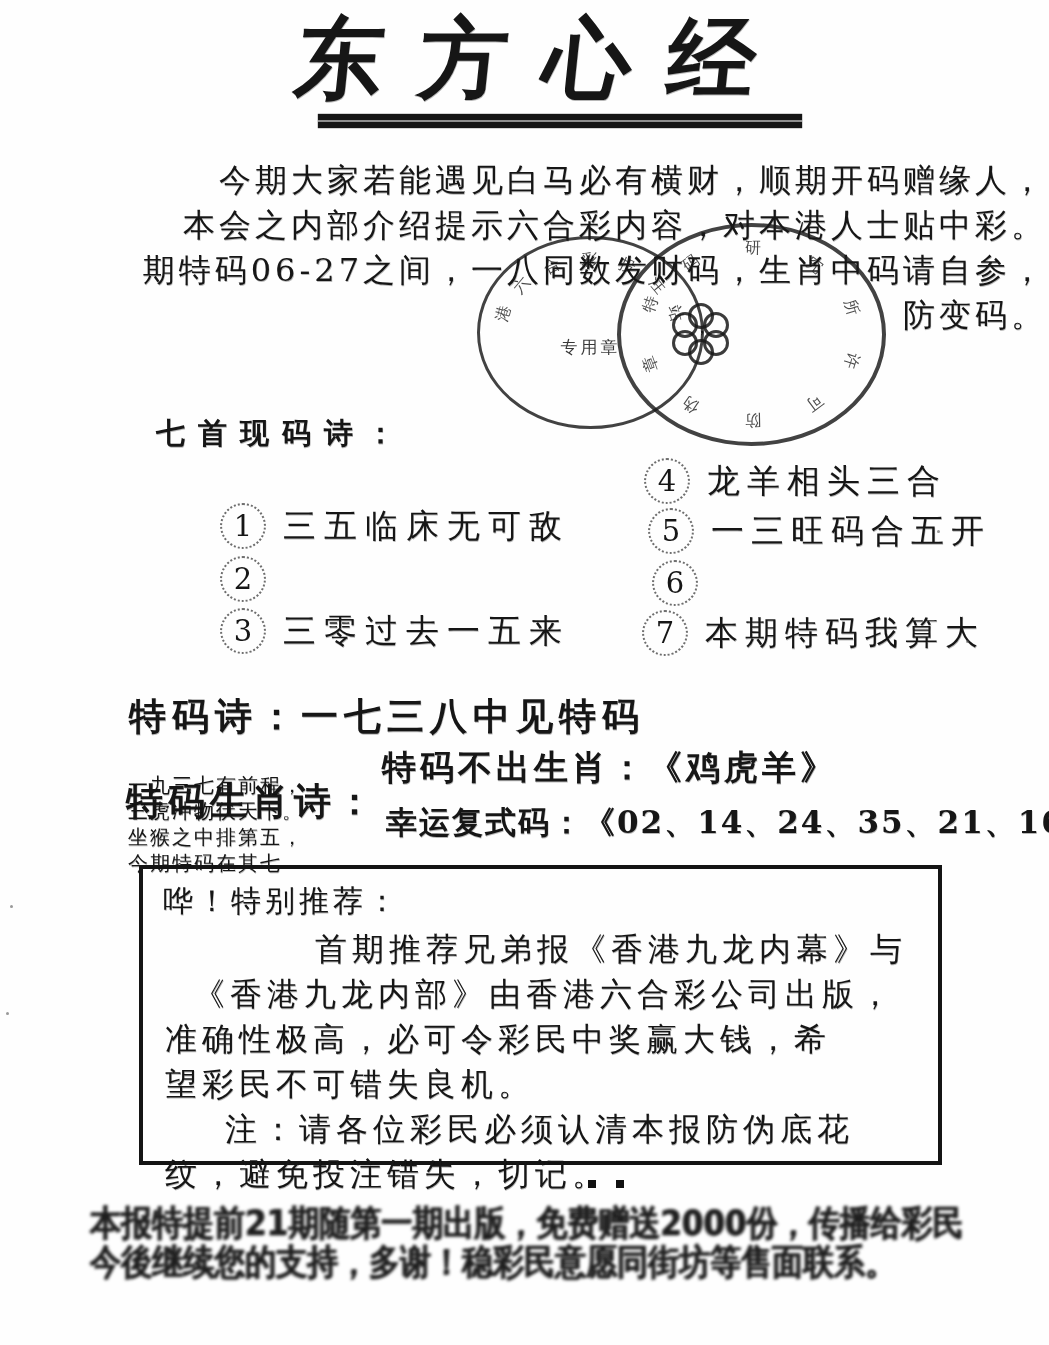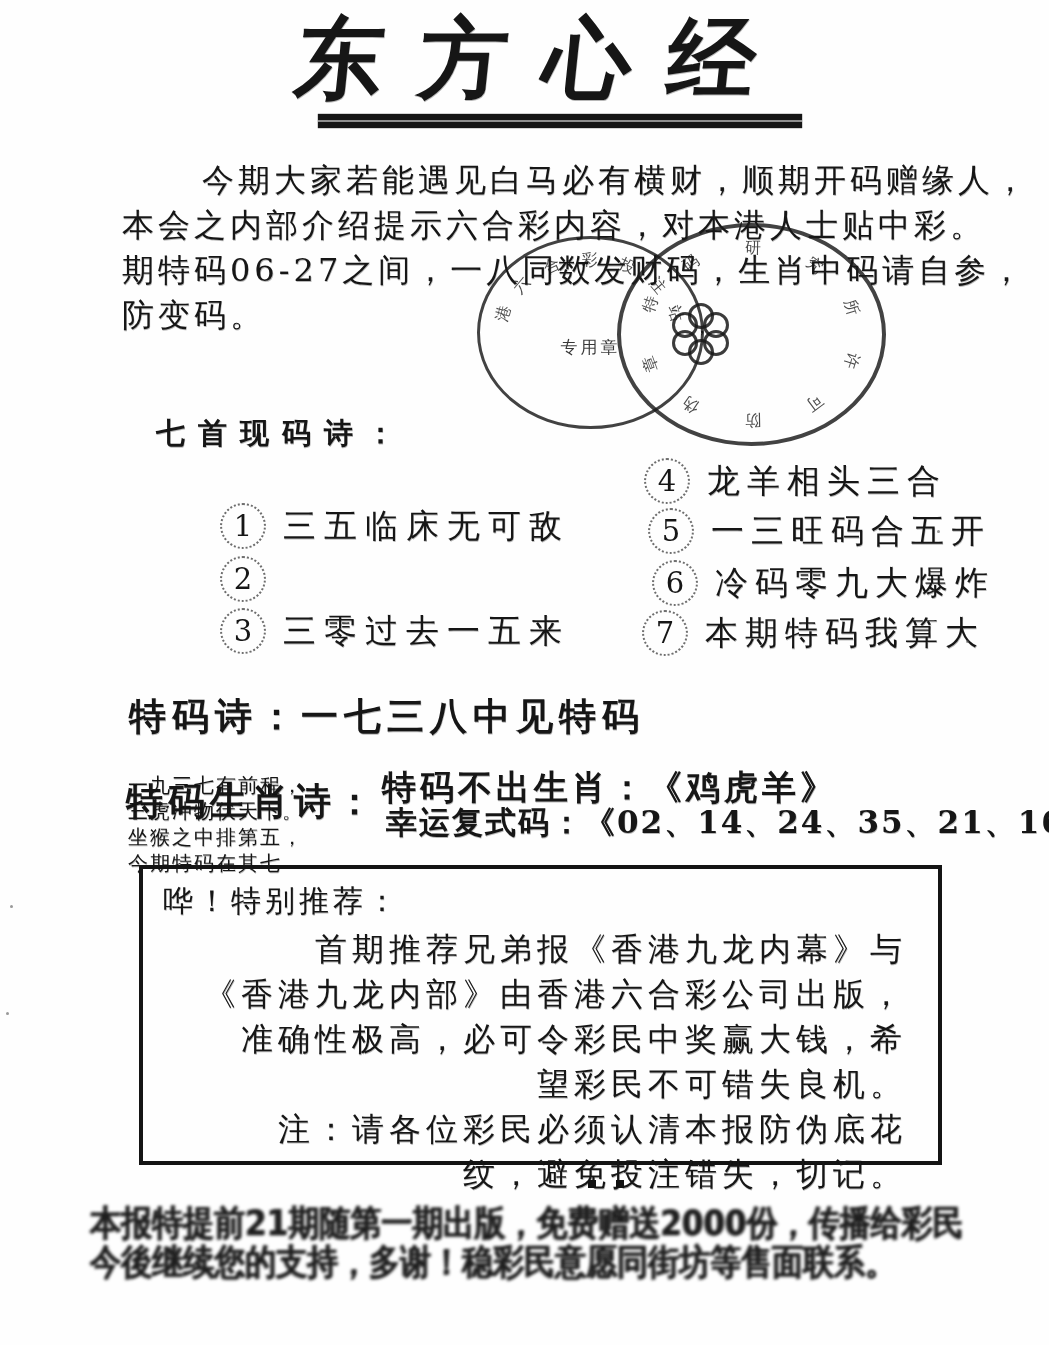--- a/index.html
+++ b/index.html
@@ -9,21 +9,21 @@
   .ink{text-shadow:0.6px 0.6px 0 rgba(0,0,0,.28);}
 
   
   .title{left:296px;top:10px;font-size:88px;font-weight:900;letter-spacing:36px;
          transform:skewX(-6deg);line-height:1.1;}
   .title-underline{left:318px;top:114px;width:484px;height:14px;
          background:linear-gradient(#161616 0 40%,#8f8f8f 46% 54%,#161616 60% 100%);
          box-shadow:0 0 1px #000;}
 
   
-  .intro{left:122px;top:158px;width:925px;}
+  .intro{left:122px;top:158px;width:925px;text-align:right;}
   .il{font-size:32px;line-height:45px;letter-spacing:4px;white-space:nowrap;}
   .il0{padding-left:80px;}
   .il2{letter-spacing:7px;}
 
   
   .stamp{position:absolute;border-radius:50%;border:3px solid rgba(25,25,25,.82);}
   .stamp-left{left:477px;top:236px;width:221px;height:187px;}
   .stamp-right{left:617px;top:223px;width:261px;height:215px;border-width:4px;}
   .stamp-center-label{position:absolute;left:50%;top:58%;transform:translate(-50%,-50%);
          font-size:17px;letter-spacing:3px;opacity:.85;text-align:center;}
@@ -42,28 +42,28 @@
   .ptext{font-size:33px;letter-spacing:8px;margin-left:17px;white-space:nowrap;}
   .pi0{left:220px;top:503px;} .pi1{left:220px;top:556px;} .pi2{left:220px;top:608px;}
   .pi3{left:644px;top:458px;} .pi4{left:648px;top:508px;} .pi5{left:652px;top:560px;}
   .pi6{left:642px;top:610px;}
   .pi3 .ptext,.pi4 .ptext,.pi5 .ptext,.pi6 .ptext{letter-spacing:7px;}
 
   
   .tema{left:129px;top:692px;font-size:37px;letter-spacing:6px;font-weight:bold;}
   .sx-label{left:126px;top:740px;font-size:37px;letter-spacing:5px;font-weight:bold;margin-top:37px;}
   .sx-small{left:128px;top:772px;font-size:20px;line-height:26px;letter-spacing:2px;}
-  .notout{left:382px;top:745px;font-size:34px;letter-spacing:4px;font-weight:bold;margin-top:20px;}
+  .notout{left:382px;top:745px;font-size:34px;letter-spacing:4px;font-weight:bold;}
   .lucky{left:386px;top:802px;font-size:31px;letter-spacing:2px;font-weight:bold;}
 
   
   .box{left:139px;top:865px;width:795px;height:292px;border:4px solid #141414;}
   .box-heading{position:absolute;left:20px;top:12px;font-size:30px;letter-spacing:4px;}
   .box-lines{position:absolute;left:22px;top:58px;font-size:32px;line-height:45px;}
-  .rl{letter-spacing:5px;white-space:nowrap;text-align:right;}
+  .rl{letter-spacing:5px;white-space:nowrap;}
   .rl0{padding-left:150px;} .rl1{padding-left:28px;} .rl4{padding-left:60px;}
 
   
   .dot{position:absolute;width:8px;height:8px;background:#111;}
   .d1{left:588px;top:1180px;} .d2{left:616px;top:1180px;}
 
   
   .footer{left:90px;top:1200px;width:880px;font-family:"DejaVu Sans",sans-serif;}
   .fl{font-size:31px;font-weight:bold;line-height:39px;white-space:nowrap;color:#2b2b2b;
       transform:scaleY(1.15);transform-origin:left top;
@@ -147,21 +147,20 @@
   <div class="pitem pi4">
     <span class="pnum">
         <span>5</span>
       </span>
     <span class="ptext ink">一三旺码合五开</span>
   </div>
   <div class="pitem pi5">
     <span class="pnum">
         <span>6</span>
       </span>
-    <span class="ptext ink">冷码零九大爆炸</span>
   </div>
   <div class="pitem pi6">
     <span class="pnum">
         <span>7</span>
       </span>
     <span class="ptext ink">本期特码我算大</span>
   </div>
 
   <div class="abs tema ink">特码诗：一七三八中见特码</div>
   <div class="abs sx-label ink">特码生肖诗：</div>

